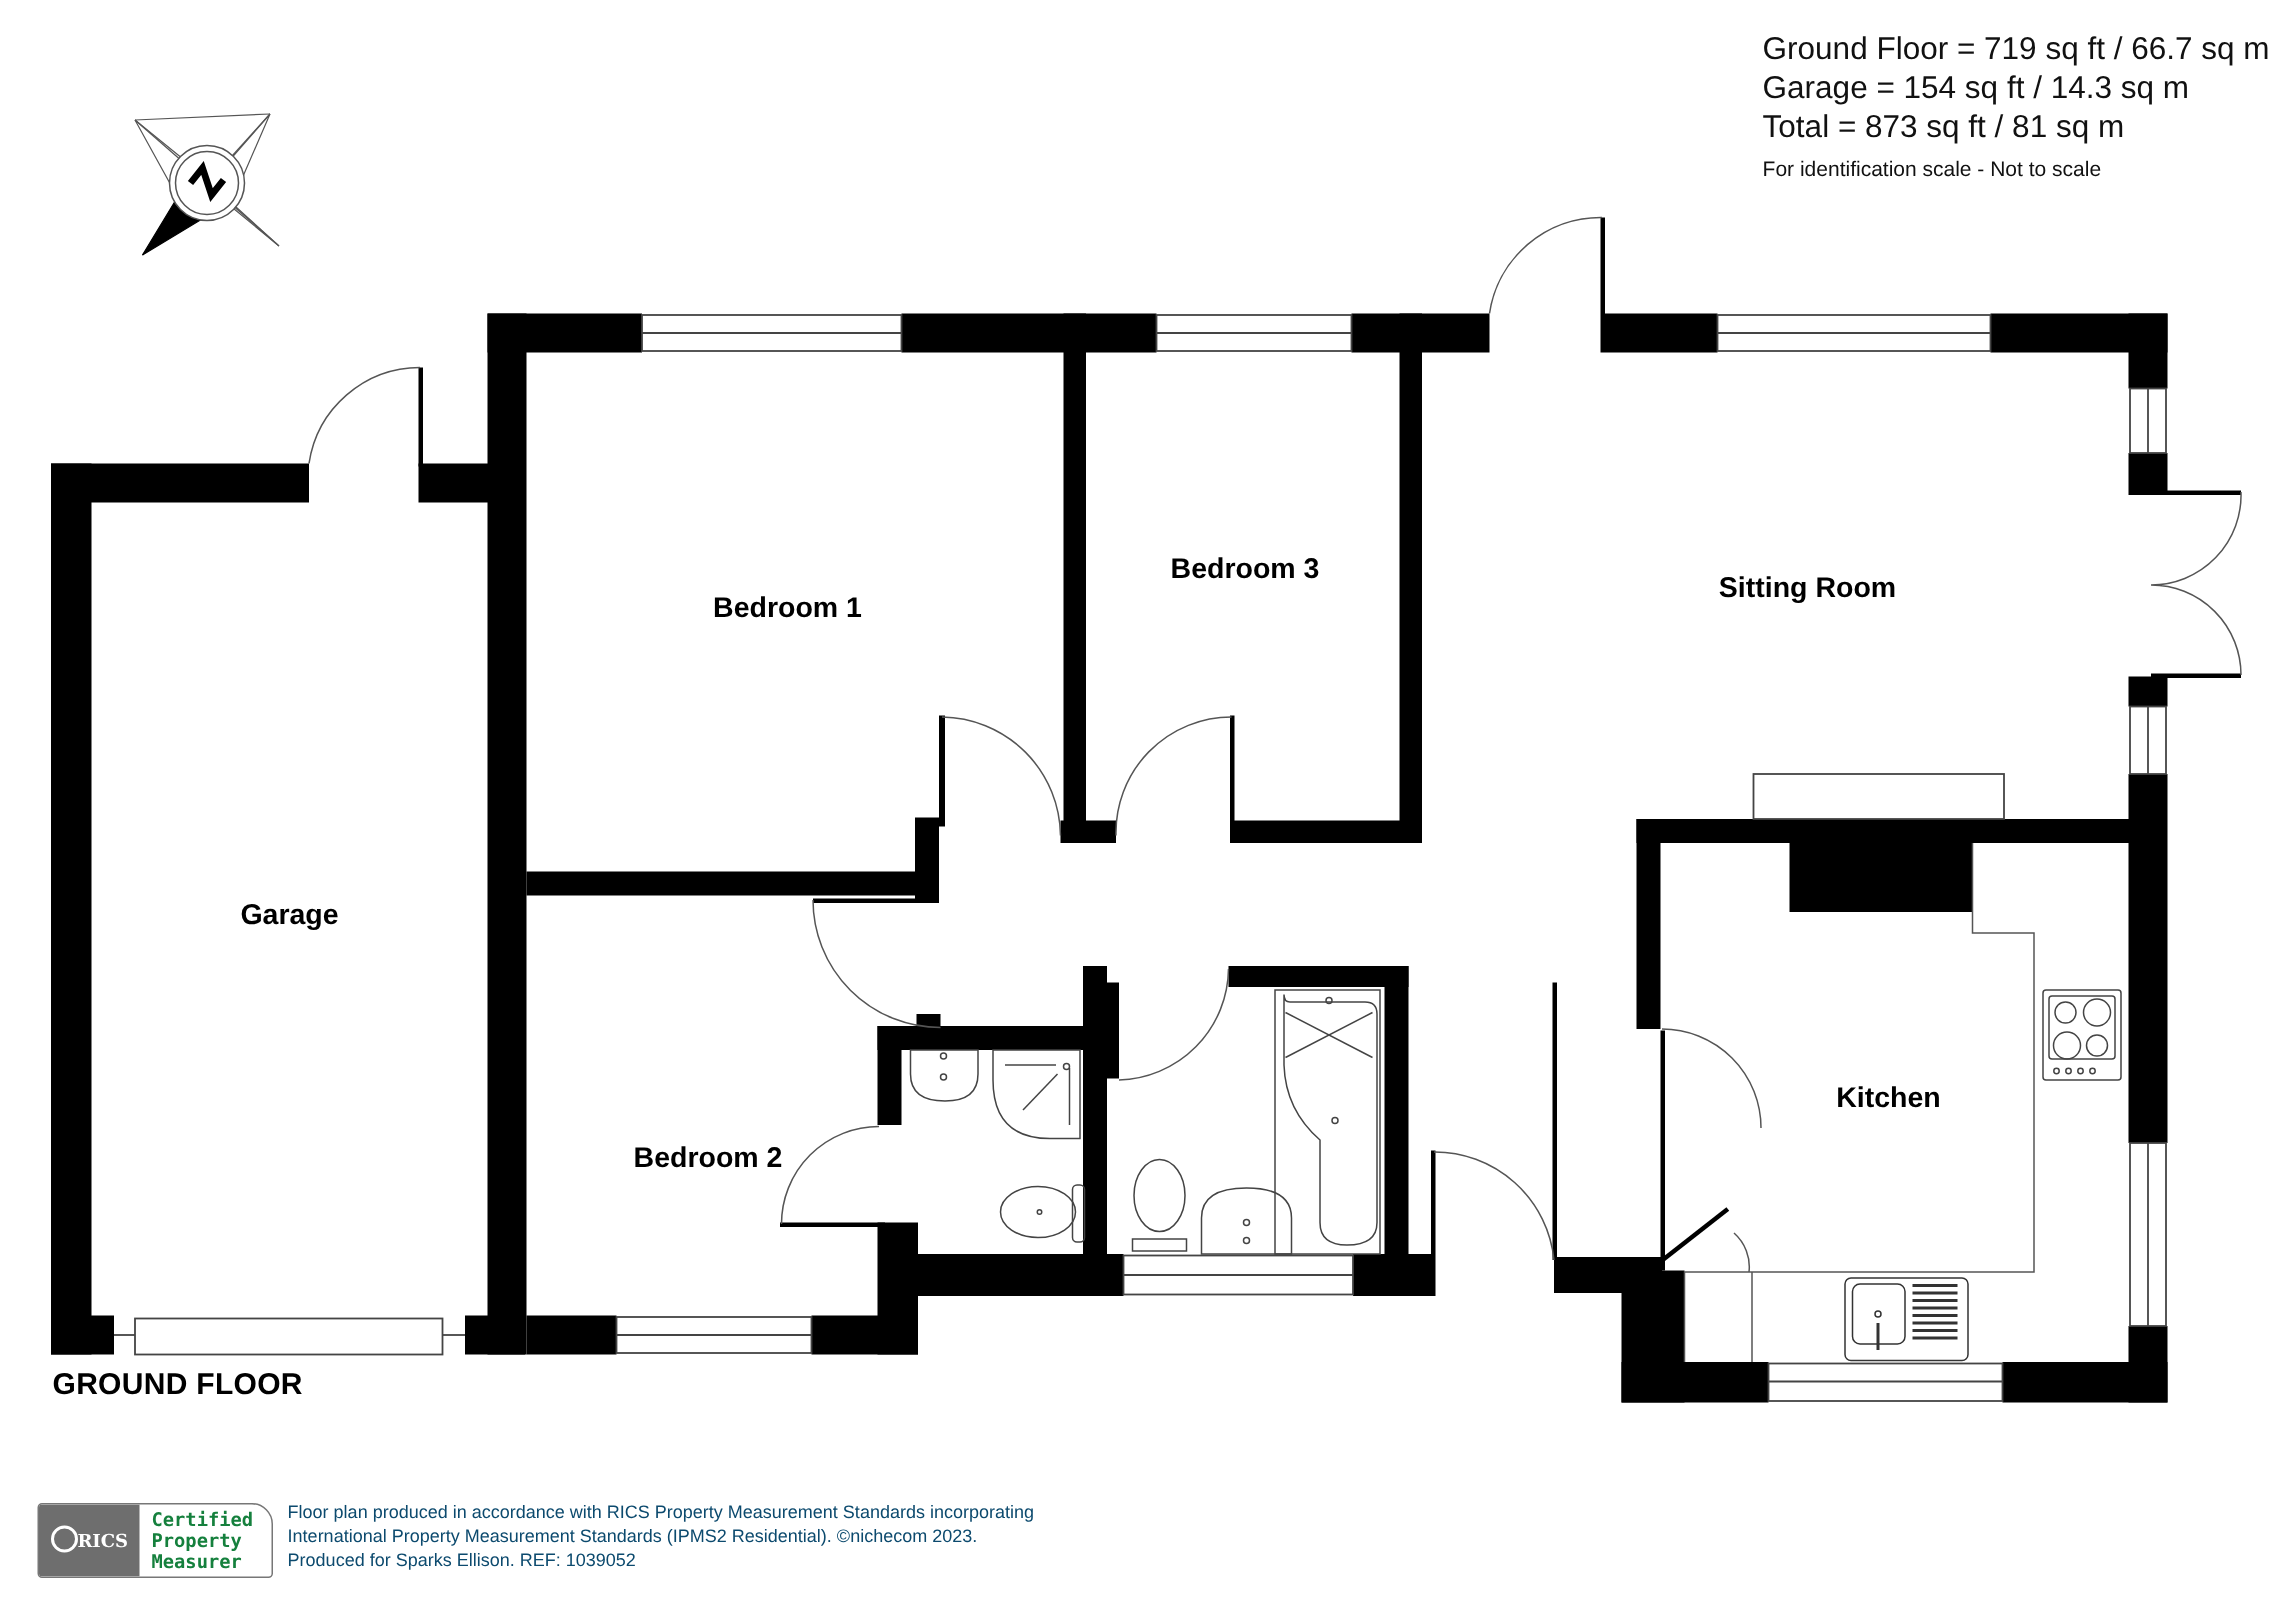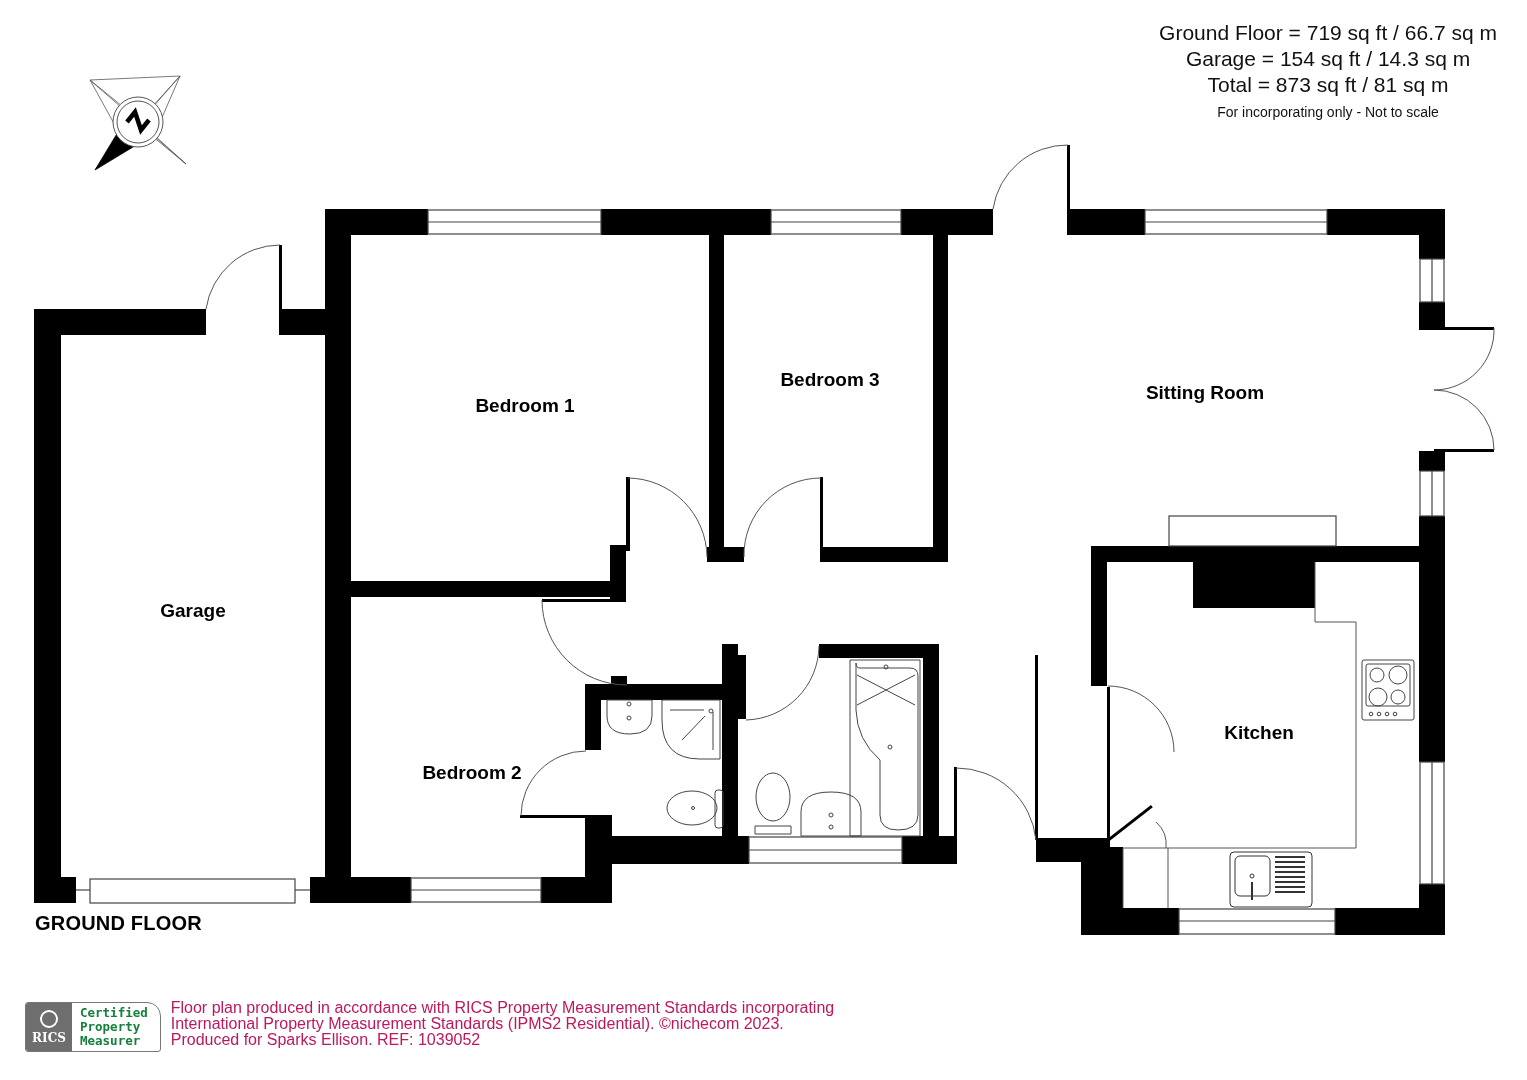--- a/index.html
+++ b/index.html
@@ -1,28 +1,28 @@
 <!DOCTYPE html>
 <html><head>
 <meta charset="utf-8">
 <style>
   html, body { margin: 0; padding: 0; background: #ffffff; }
   body { width: 1527px; height: 1080px; position: relative; overflow: hidden; font-family: "Liberation Sans", sans-serif; color: #000; }
-  .area-summary { position: absolute; right: 30px; top: 20px; text-align: center; }
+  .area-summary { position: absolute; right: 14px; top: 20px; text-align: left; }
   .area-line { font-size: 21px; line-height: 26px; color: #111; }
   .area-note { font-size: 14px; margin-top: 6px; color: #111; }
   svg.plan { position: absolute; left: 0; top: 0; }
   .room-label { position: absolute; font-weight: bold; font-size: 19px; transform: translate(-50%, -50%); white-space: nowrap; }
   .floor-title { position: absolute; left: 35px; top: 912px; font-weight: bold; font-size: 20px; letter-spacing: 0.2px; }
   .footer { position: absolute; left: 25px; top: 1002px; display: flex; align-items: flex-start; }
   .rics-badge { display: flex; border: 1.5px solid #777; border-radius: 3px 14px 3px 3px; height: 48px; overflow: hidden; }
-  .rics-logo { width: 46px; background: #6e6e6e; color: #fff; display: flex; flex-direction: column; align-items: center; justify-content: center; font-weight: bold; font-size: 12px; font-family: "DejaVu Serif", serif; }
+  .rics-logo { width: 67px; background: #6e6e6e; color: #fff; display: flex; align-items: center; justify-content: center; font-weight: bold; font-size: 12px; font-family: "DejaVu Serif", serif; }
   .rics-lion { width: 18px; height: 18px; border-radius: 50%; border: 2px solid #fff; margin-bottom: 3px; box-sizing: border-box; }
   .rics-text { padding: 3px 12px 2px 8px; font-family: "DejaVu Sans Mono", monospace; font-weight: bold; font-size: 12.5px; line-height: 14px; color: #15803d; }
-  .footer-text { margin-left: 10px; font-size: 16px; line-height: 16px; color: #be185d; margin-top: -2px; }
+  .footer-text { margin-left: 10px; font-size: 12px; line-height: 16px; color: #0c4a6e; margin-top: -2px; }
 </style>
 </head>
 <body>
 
 <svg class="plan" width="1527" height="1080" viewBox="0 0 1527 1080">
 
   <g stroke="#555" stroke-width="0.8" fill="none">
     <polygon points="90,80 122,106 138,122 122,138" fill="none"></polygon>
     <polygon points="180,76 152,108 138,122 154,136" fill="none"></polygon>
     <polygon points="186,164 152,136 138,122 122,106"></polygon>
@@ -201,21 +201,21 @@
     <path d="M801,836 L861,836 L861,812 Q861,792 831,792 Q801,792 801,812 Z"></path>
     <circle cx="831" cy="815" r="2"></circle>
       <circle cx="831" cy="827" r="2"></circle>
   </g>
 </svg>
 
 <div class="area-summary">
   <div class="area-line">Ground Floor = 719 sq ft / 66.7 sq m</div>
   <div class="area-line">Garage = 154 sq ft / 14.3 sq m</div>
   <div class="area-line">Total = 873 sq ft / 81 sq m</div>
-  <div class="area-note">For incorporating only - Not to scale</div>
+  <div class="area-note">For identification scale - Not to scale</div>
 </div>
 
 <div class="room-label" style="left:193px;top:611px;">Garage</div>
 <div class="room-label" style="left:525px;top:406px;">Bedroom 1</div>
 <div class="room-label" style="left:830px;top:380px;">Bedroom 3</div>
 <div class="room-label" style="left:1205px;top:393px;text-align:center;">Sitting Room</div>
 <div class="room-label" style="left:472px;top:737px;margin-top:36px;">Bedroom 2</div>
 <div class="room-label" style="left:1259px;top:733px;">Kitchen</div>
 
 <div class="floor-title">GROUND FLOOR</div>

